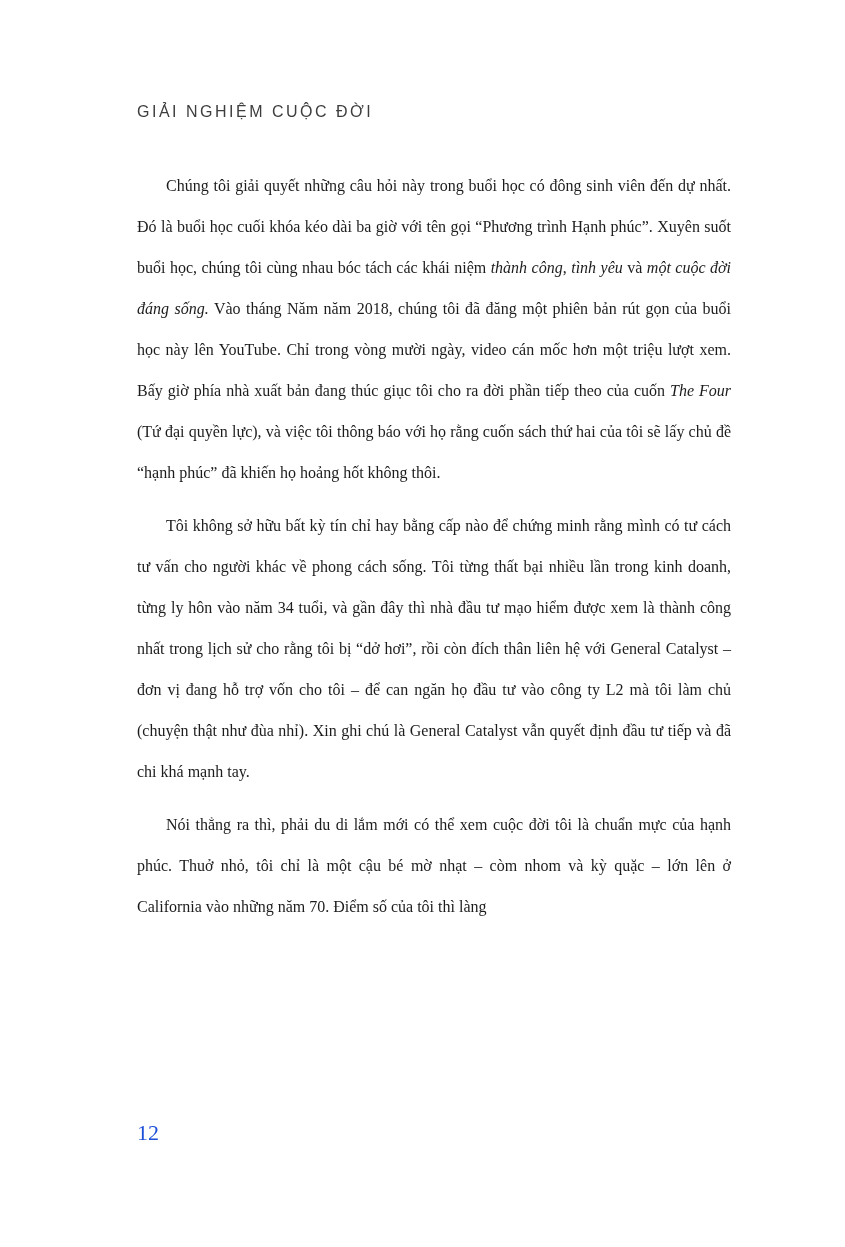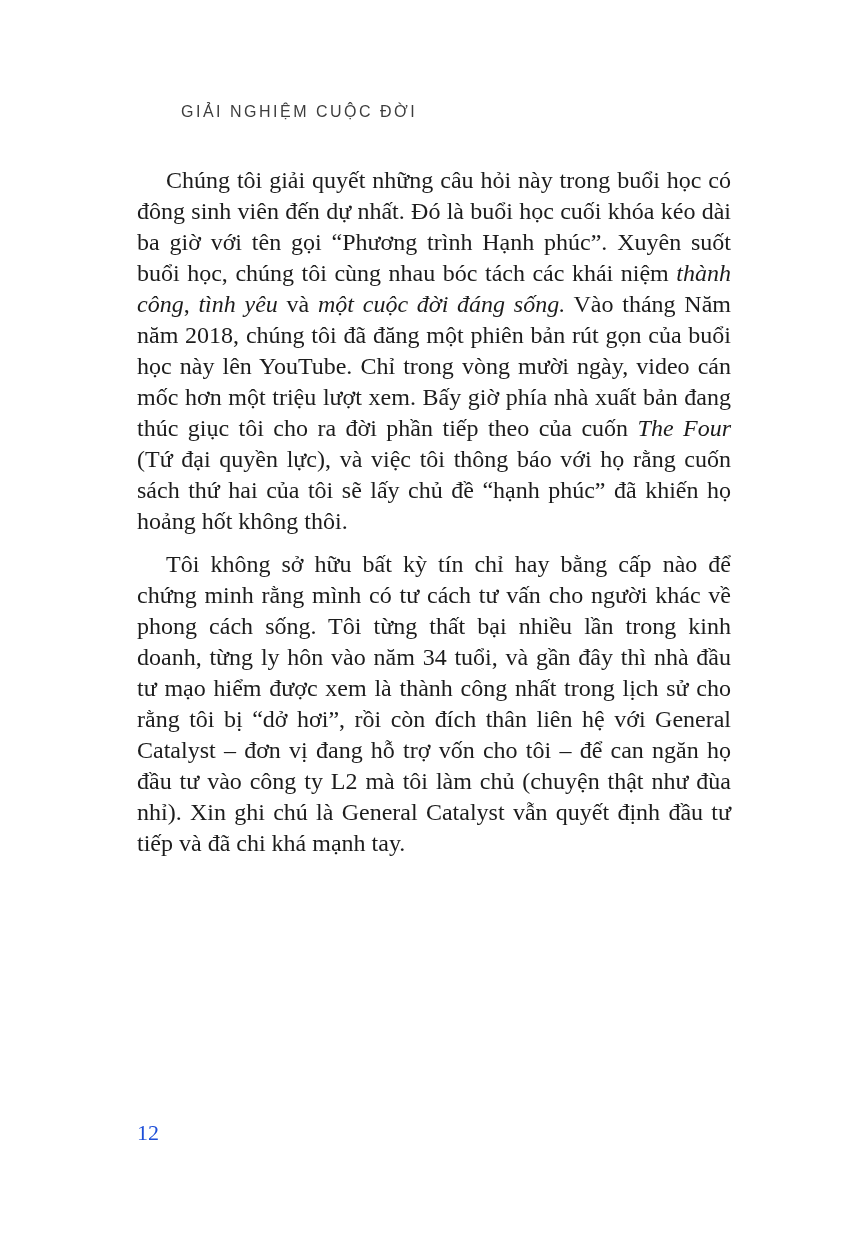--- a/index.html
+++ b/index.html
@@ -18,29 +18,28 @@
   }
   .running-head {
     position: absolute;
     left: 137px;
     top: 103px;
     font-family: "Liberation Sans", sans-serif;
     font-size: 16px;
     font-weight: 500;
     letter-spacing: 2.5px;
     color: #3d3d3d;
-    margin-left: 44px;
   }
   .body-text {
     position: absolute;
     left: 137px;
     top: 165px;
     width: 594px;
-    font-size: 24px;
-    line-height: 31px;
+    font-size: 16px;
+    line-height: 41px;
     text-align: justify;
     color: #1c1c1c;
   }
   .body-text p.para {
     margin: 0 0 12px 0;
     text-indent: 29px;
   }
   .body-text .it {
     font-style: italic;
   }
@@ -54,16 +53,17 @@
 </style>
 </head>
 <body>
 
 <div class="page">
   <div class="running-head">GIẢI NGHIỆM CUỘC ĐỜI</div>
 
   <div class="body-text">
       <p class="para"><span>Chúng tôi giải quyết những câu hỏi này trong buổi học có đông sinh viên đến dự nhất. Đó là buổi học cuối khóa kéo dài ba giờ với tên gọi “Phương trình Hạnh phúc”. Xuyên suốt buổi học, chúng tôi cùng nhau bóc tách các khái niệm </span><span class="it">thành công</span><span>, </span><span class="it">tình yêu</span><span> và </span><span class="it">một cuộc đời đáng sống.</span><span> Vào tháng Năm năm 2018, chúng tôi đã đăng một phiên bản rút gọn của buổi học này lên YouTube. Chỉ trong vòng mười ngày, video cán mốc hơn một triệu lượt xem. Bấy giờ phía nhà xuất bản đang thúc giục tôi cho ra đời phần tiếp theo của cuốn </span><span class="it">The Four</span><span> (Tứ đại quyền lực), và việc tôi thông báo với họ rằng cuốn sách thứ hai của tôi sẽ lấy chủ đề “hạnh phúc” đã khiến họ hoảng hốt không thôi.</span></p>
       <p class="para"><span>Tôi không sở hữu bất kỳ tín chỉ hay bằng cấp nào để chứng minh rằng mình có tư cách tư vấn cho người khác về phong cách sống. Tôi từng thất bại nhiều lần trong kinh doanh, từng ly hôn vào năm 34 tuổi, và gần đây thì nhà đầu tư mạo hiểm được xem là thành công nhất trong lịch sử cho rằng tôi bị “dở hơi”, rồi còn đích thân liên hệ với General Catalyst – đơn vị đang hỗ trợ vốn cho tôi – để can ngăn họ đầu tư vào công ty L2 mà tôi làm chủ (chuyện thật như đùa nhỉ). Xin ghi chú là General Catalyst vẫn quyết định đầu tư tiếp và đã chi khá mạnh tay.</span></p>
+      <p class="para"><span>Nói thẳng ra thì, phải du di lắm mới có thể xem cuộc đời tôi là chuẩn mực của hạnh phúc. Thuở nhỏ, tôi chỉ là một cậu bé mờ nhạt – còm nhom và kỳ quặc – lớn lên ở California vào những năm 70. Điểm số của tôi thì làng</span></p>
     </div>
 
   <div class="page-number">12</div>
 </div>
 
 </body></html>

